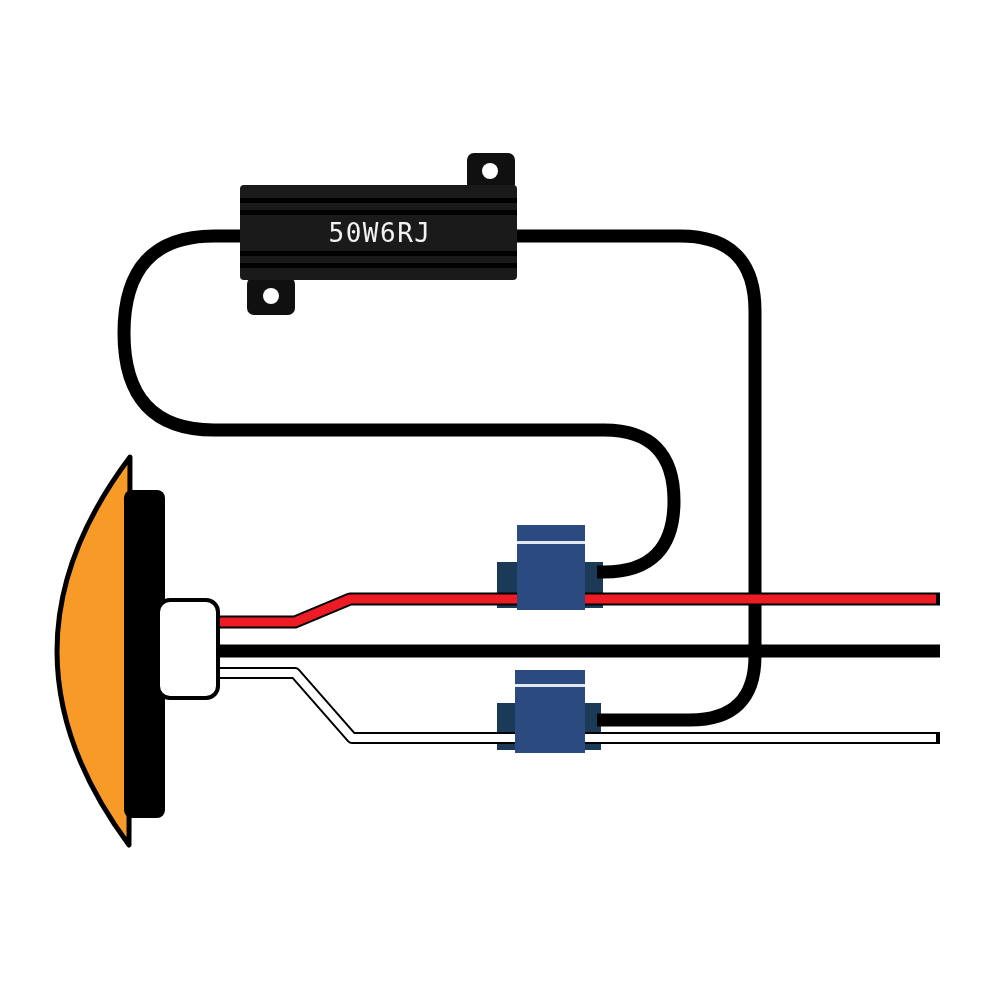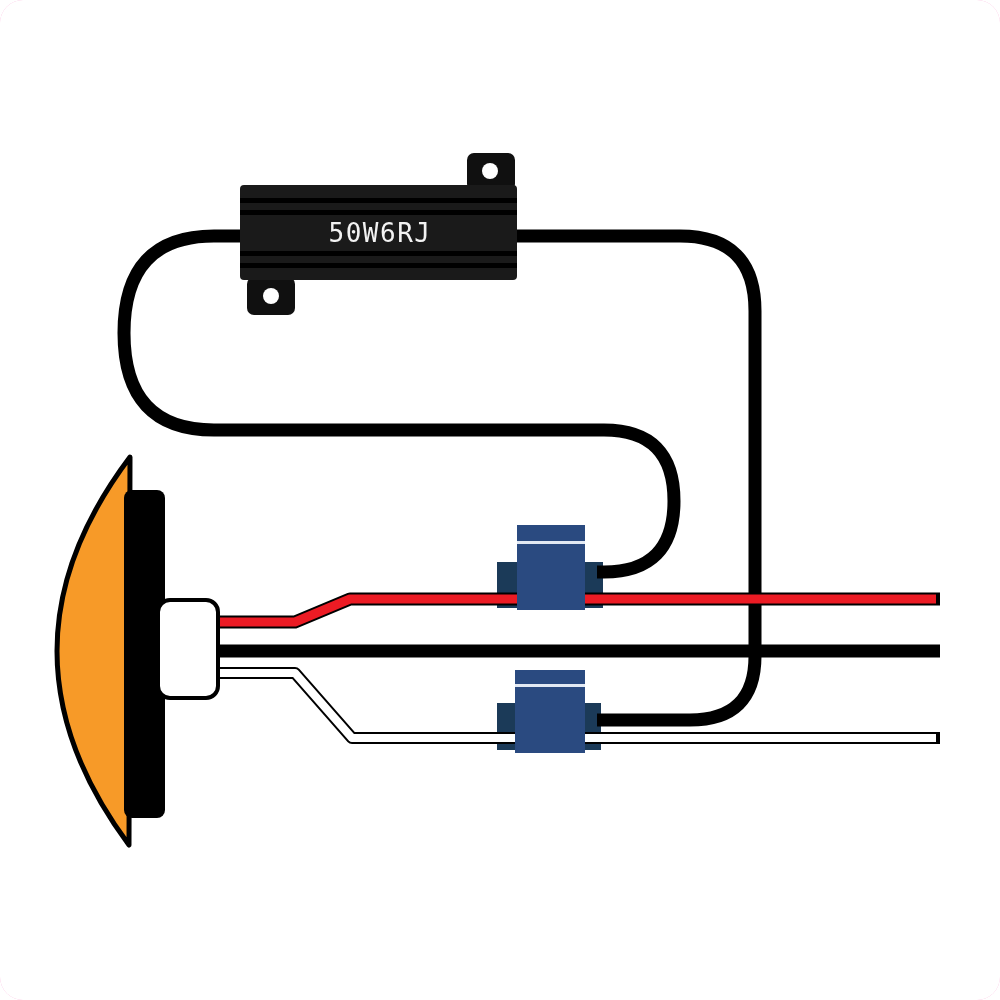--- a/index.html
+++ b/index.html
@@ -2,21 +2,20 @@
 <html><head>
 <meta charset="utf-8">
 <style>
   html,body{
     margin:0; padding:0; background:#ffffff;
     font-family:"DejaVu Sans", "Liberation Sans", sans-serif;
   }
   .stage{
     position:relative; width:1000px; height:1000px; background:#f9a8d4;
     overflow:hidden;
-    border-radius:23px;
   }
   svg{ display:block; }
   .resistor-label{
     font-family:"DejaVu Sans Mono", "Liberation Mono", monospace;
     font-size:26px;
     letter-spacing:1.5px;
   }
 </style>
 </head>
 <body>

